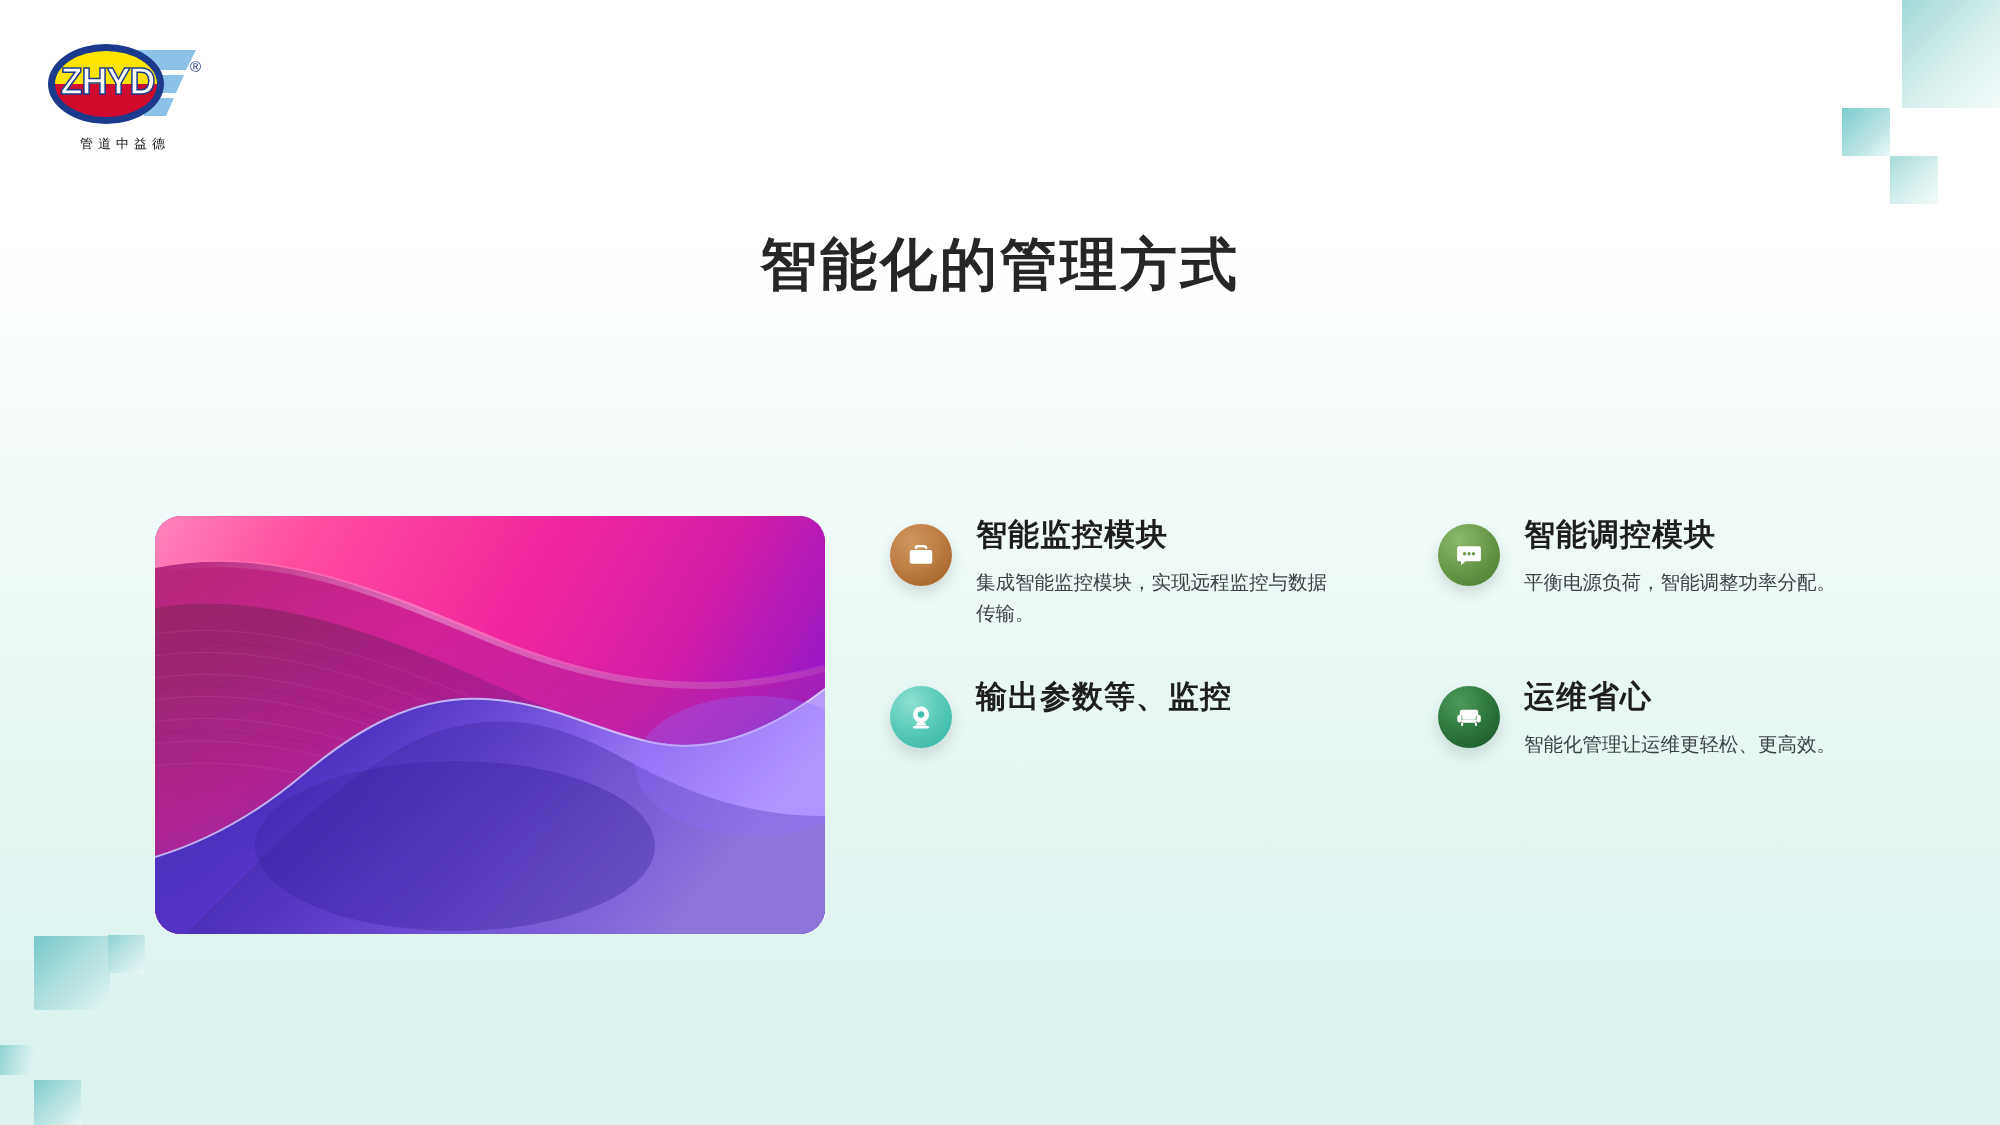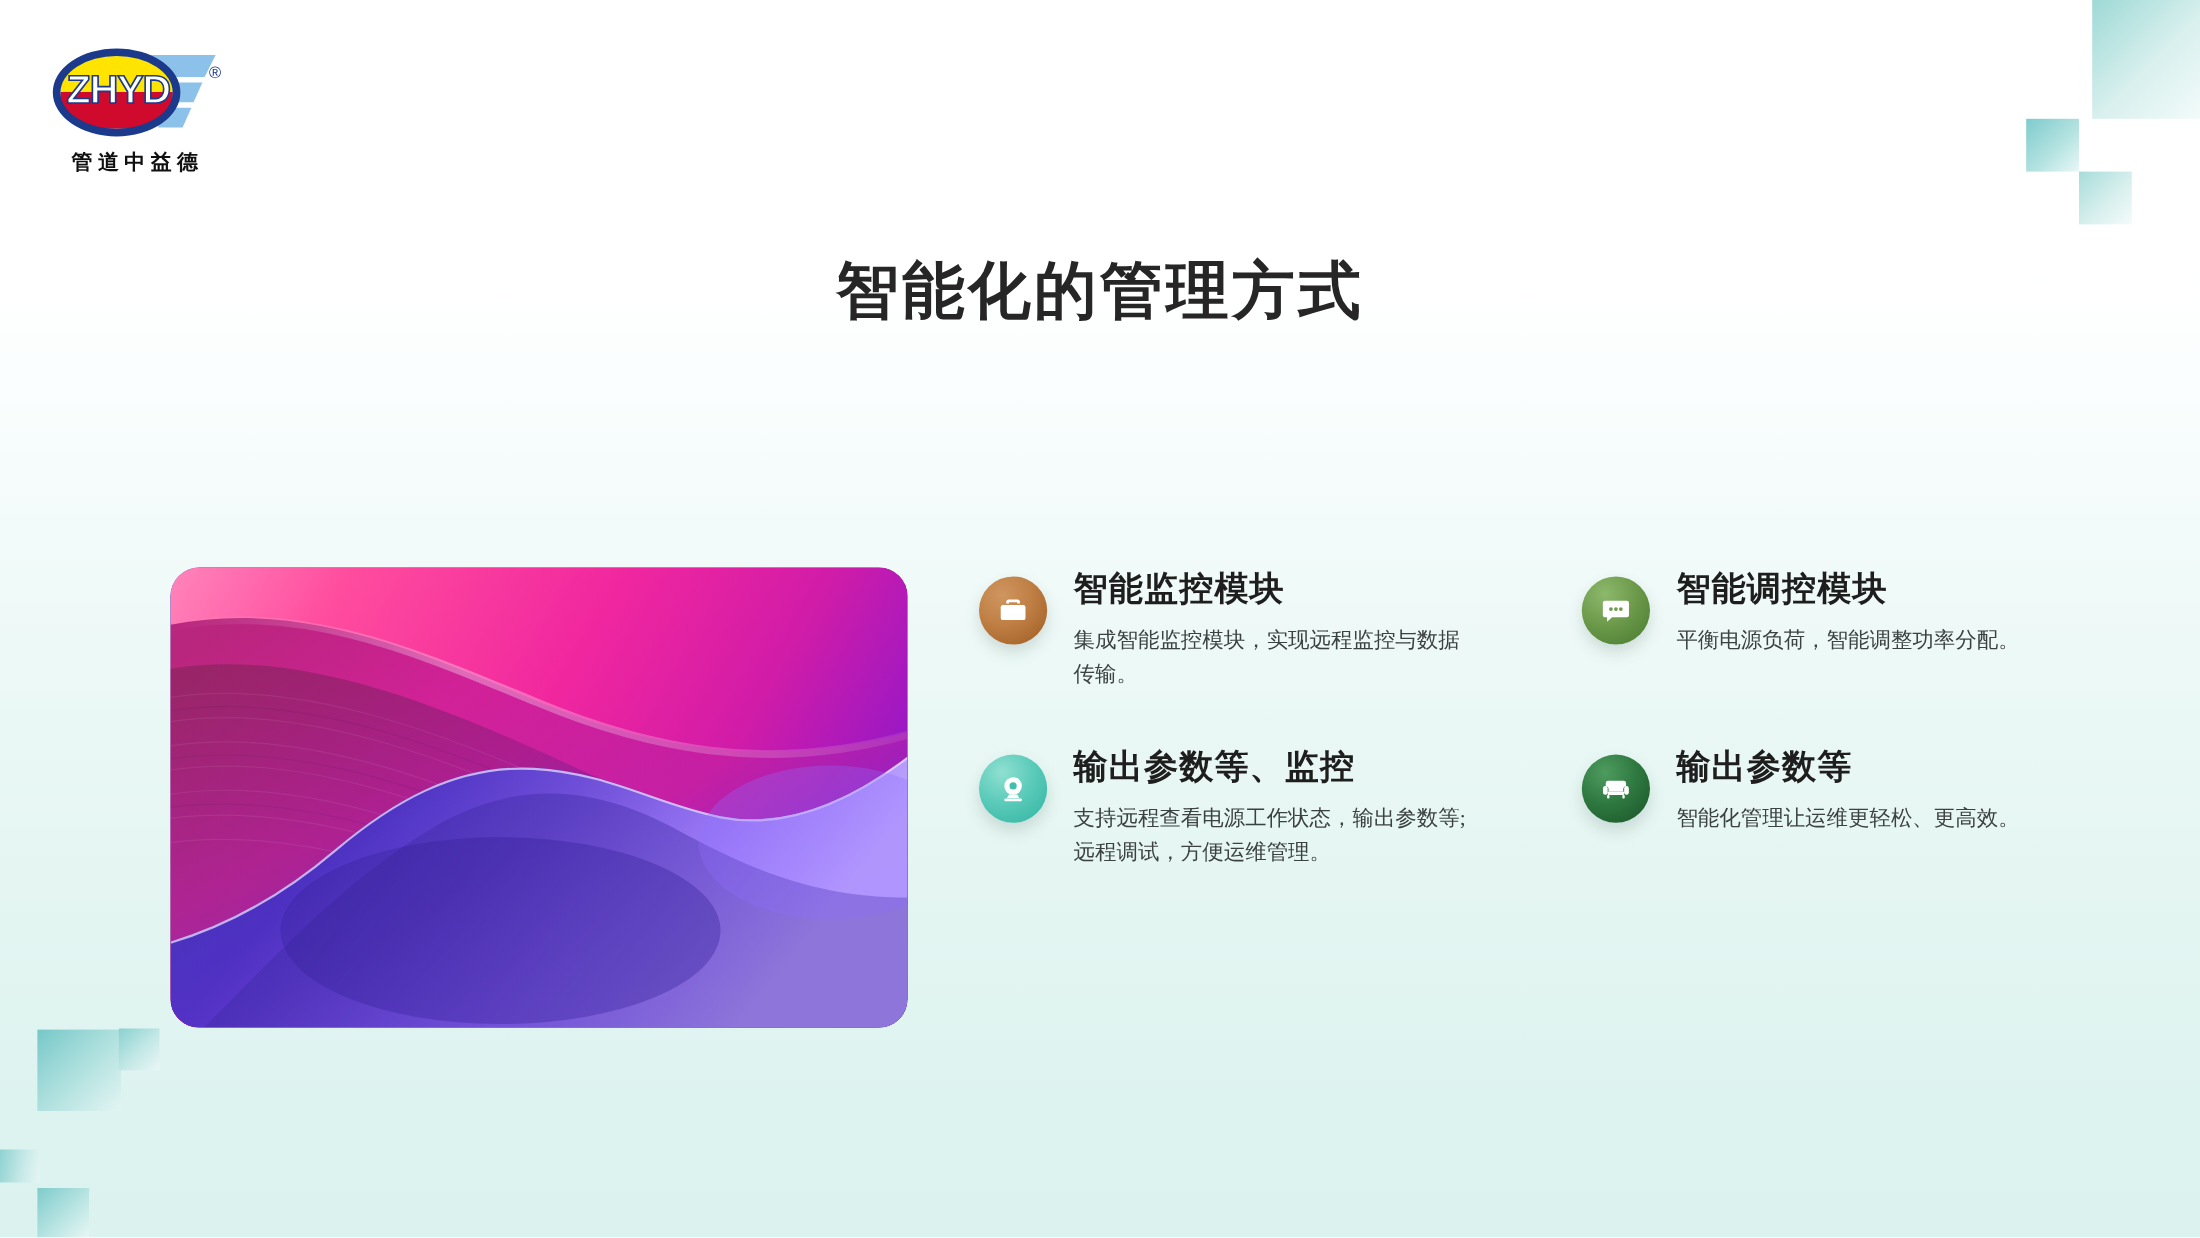--- a/index.html
+++ b/index.html
@@ -109,22 +109,22 @@
     font-family: "Liberation Sans", sans-serif;
     font-size: 15px;
     color: #1b3a8c;
   }
   .logo-cn {
     position: absolute;
     top: 99px; left: 6px;
     width: 150px;
     text-align: center;
     font-family: "Liberation Sans", sans-serif;
-    font-weight: bold;
-    font-size: 19px;
+    font-weight: normal;
+    font-size: 13px;
     letter-spacing: 5px;
     color: #101010;
   }
 
   
   .page-title {
     position: absolute;
     top: 227px;
     left: 0;
     width: 2000px;
@@ -341,35 +341,34 @@
       <div class="f-icon" style="background:radial-gradient(circle at 34% 26%, #8fe0d1 0%, #5ccbba 45%, #2fb3a1 100%);">
         <svg width="30" height="30" viewBox="0 0 24 24">
           <circle cx="12" cy="10" r="6.4" fill="#ffffff"></circle>
           <circle cx="12" cy="10" r="2.6" fill="#3fc0ae"></circle>
           <path d="M9 16.2h6l1.4 2.6H7.6z" fill="#ffffff"></path>
           <rect x="5.6" y="19.2" width="12.8" height="1.9" rx="0.9" fill="#ffffff"></rect>
         </svg>
       </div>
       <div class="f-text">
         <p class="f-title">输出参数等、监控</p>
-        <p class="f-desc">支持远程查看电源工作状态，输出参数等;远程调试，方便运维管理。</p>
       </div>
     </div>
 
     <div class="feature">
       <div class="f-icon" style="background:radial-gradient(circle at 34% 26%, #4e9b5f 0%, #2f7a41 45%, #185227 100%);">
         <svg width="30" height="30" viewBox="0 0 24 24" fill="#ffffff">
           <path d="M6.4 6.2h11.2a1.8 1.8 0 0 1 1.8 1.8v2.1a2.6 2.6 0 0 0-2.1 2.55V14H6.7v-1.35A2.6 2.6 0 0 0 4.6 10.1V8a1.8 1.8 0 0 1 1.8-1.8z"></path>
           <rect x="2.6" y="10.1" width="3.4" height="6.3" rx="1.7"></rect>
           <rect x="18" y="10.1" width="3.4" height="6.3" rx="1.7"></rect>
           <rect x="6" y="14" width="12" height="2.6" rx="0.8"></rect>
           <rect x="5.6" y="16.6" width="1.7" height="2.6" rx="0.55"></rect>
           <rect x="16.7" y="16.6" width="1.7" height="2.6" rx="0.55"></rect>
         </svg>
       </div>
       <div class="f-text">
-        <p class="f-title">输出参数等</p>
+        <p class="f-title">运维省心</p>
         <p class="f-desc">智能化管理让运维更轻松、更高效。</p>
       </div>
     </div>
 
   </div>
 </div>
 
 </body></html>

